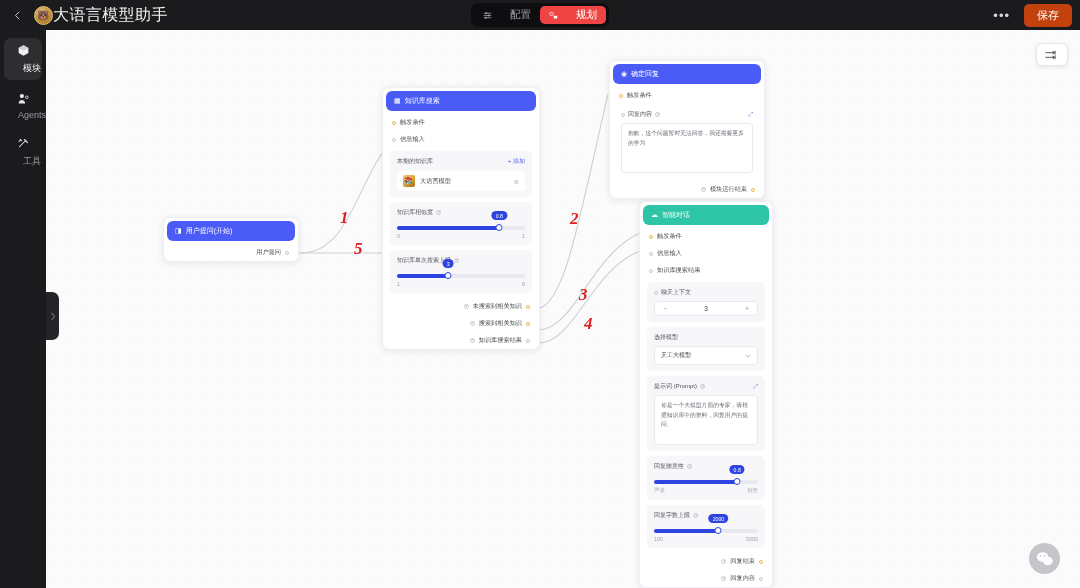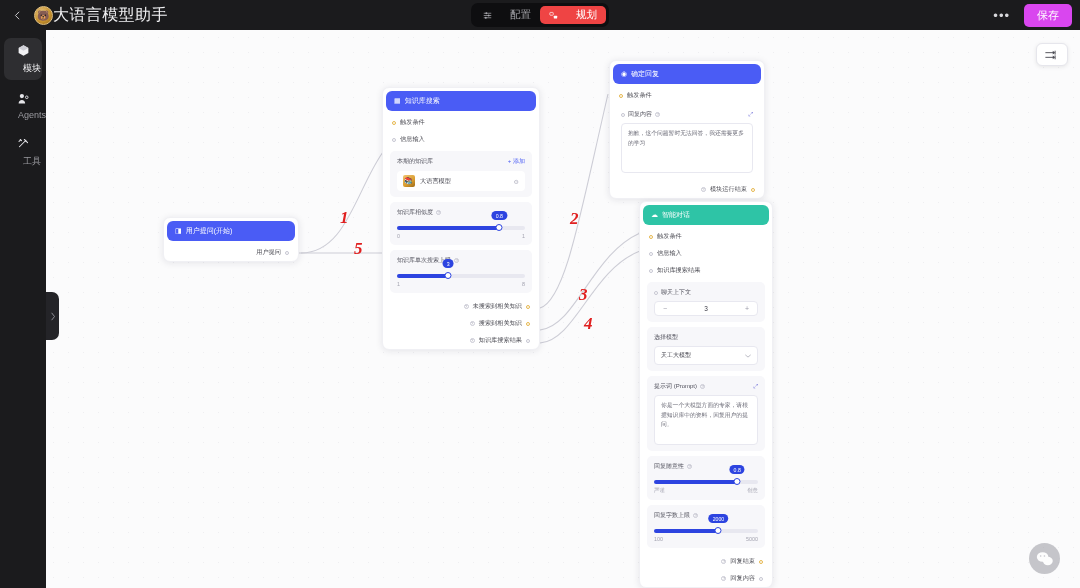--- a/index.html
+++ b/index.html
@@ -30,21 +30,21 @@
     background: #0e0e10; border-radius: 7px; padding: 3px; height: 24px;
   }
   .tb-tab {
     display:flex; align-items:center; gap:18px; height: 18px; padding: 0 9px;
     border-radius: 5px; font-size: 10.5px; color: #a8a8ad; cursor:pointer;
   }
   .tb-tab.active { background: #ef4444; color:#fff; }
   .tb-right { position:absolute; right: 8px; display:flex; align-items:center; gap: 10px; }
   .tb-dots { color:#d8d8dc; font-size: 13px; letter-spacing:1px; cursor:pointer; padding: 0 4px; }
   .tb-save {
-    background:#d946ef; color:#fff; font-size:11px; border-radius:5px;
+    background:#c2410c; color:#fff; font-size:11px; border-radius:5px;
     padding: 4px 13px; cursor:pointer;
   }
 
   
   #rail {
     position:absolute; top:30px; left:0; width:46px; height:558px;
     background:#1b1b1d; z-index: 35; padding-top: 8px;
   }
   .rail-item {
     width: 38px; margin: 0 auto 6px; border-radius:7px; padding: 6px 0 5px;

